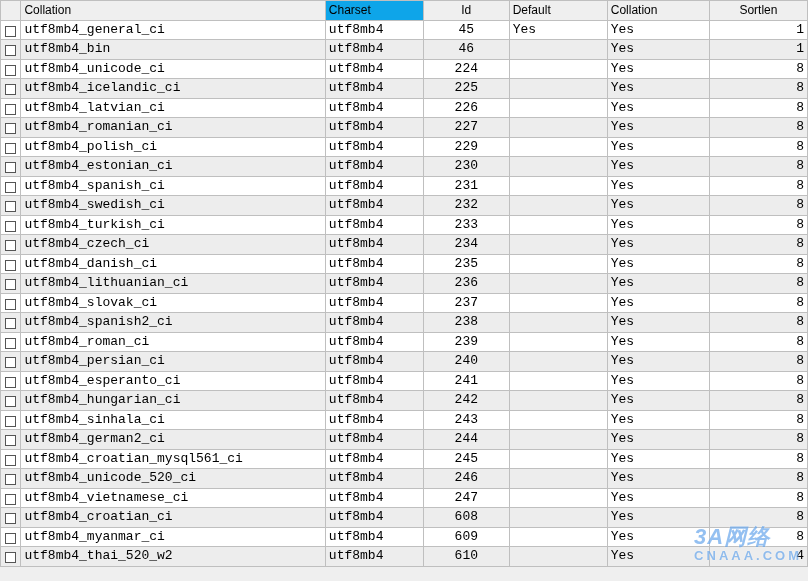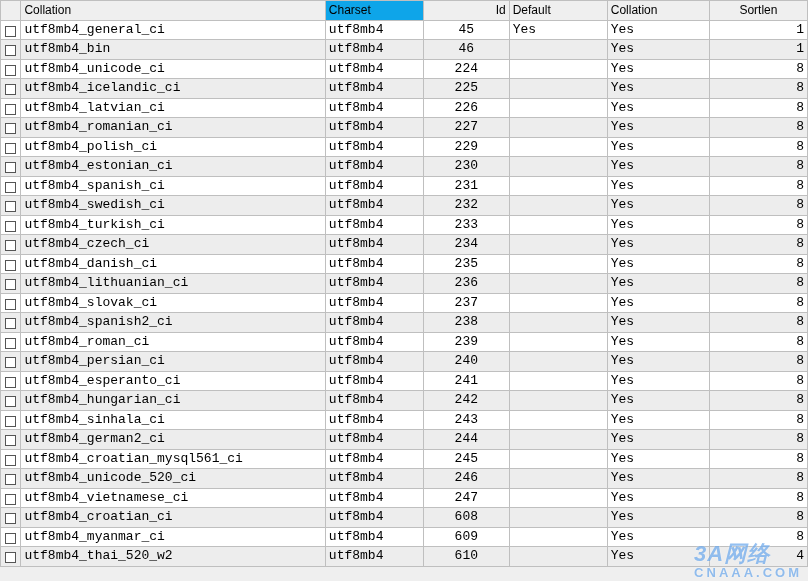--- a/index.html
+++ b/index.html
@@ -42,42 +42,42 @@
     background: #0ea5e9;
   }
   .col-checkbox { width: 20px; padding: 0; text-align: center; }
   .col-collation { width: 298px; }
   .col-charset   { width: 96px; }
   .col-id        { width: 84px; text-align: center; }
   .col-default   { width: 96px; }
   .col-compiled  { width: 100px; }
   .col-sortlen   { width: 96px; text-align: right; }
   .grid th.col-sortlen { text-align: center; }
-  .grid th.col-id { text-align: right; }
+  .grid th.col-id { text-align: center; }
   tbody tr:nth-child(even) td { background: #ededed; }
   tbody tr:nth-child(odd) td  { background: #ffffff; }
   .cell-checkbox {
     text-align: center;
     vertical-align: middle;
     font-family: Verdana, sans-serif;
   }
   .cell-checkbox .box {
     display: inline-block;
     width: 11px;
     height: 11px;
     border: 1px solid #555;
     background: #fff;
     vertical-align: middle;
     margin-top: 2px;
   }
   
   .watermark {
     position: fixed;
     right: 6px;
-    bottom: 4px;
+    bottom: 21px;
     font-family: Arial, sans-serif;
     font-size: 22px;
     font-style: italic;
     font-weight: bold;
     color: rgba(60,140,230,0.55);
     letter-spacing: 1px;
     pointer-events: none;
     text-shadow: 0 0 2px rgba(255,255,255,0.6);
   }
   .watermark small {

